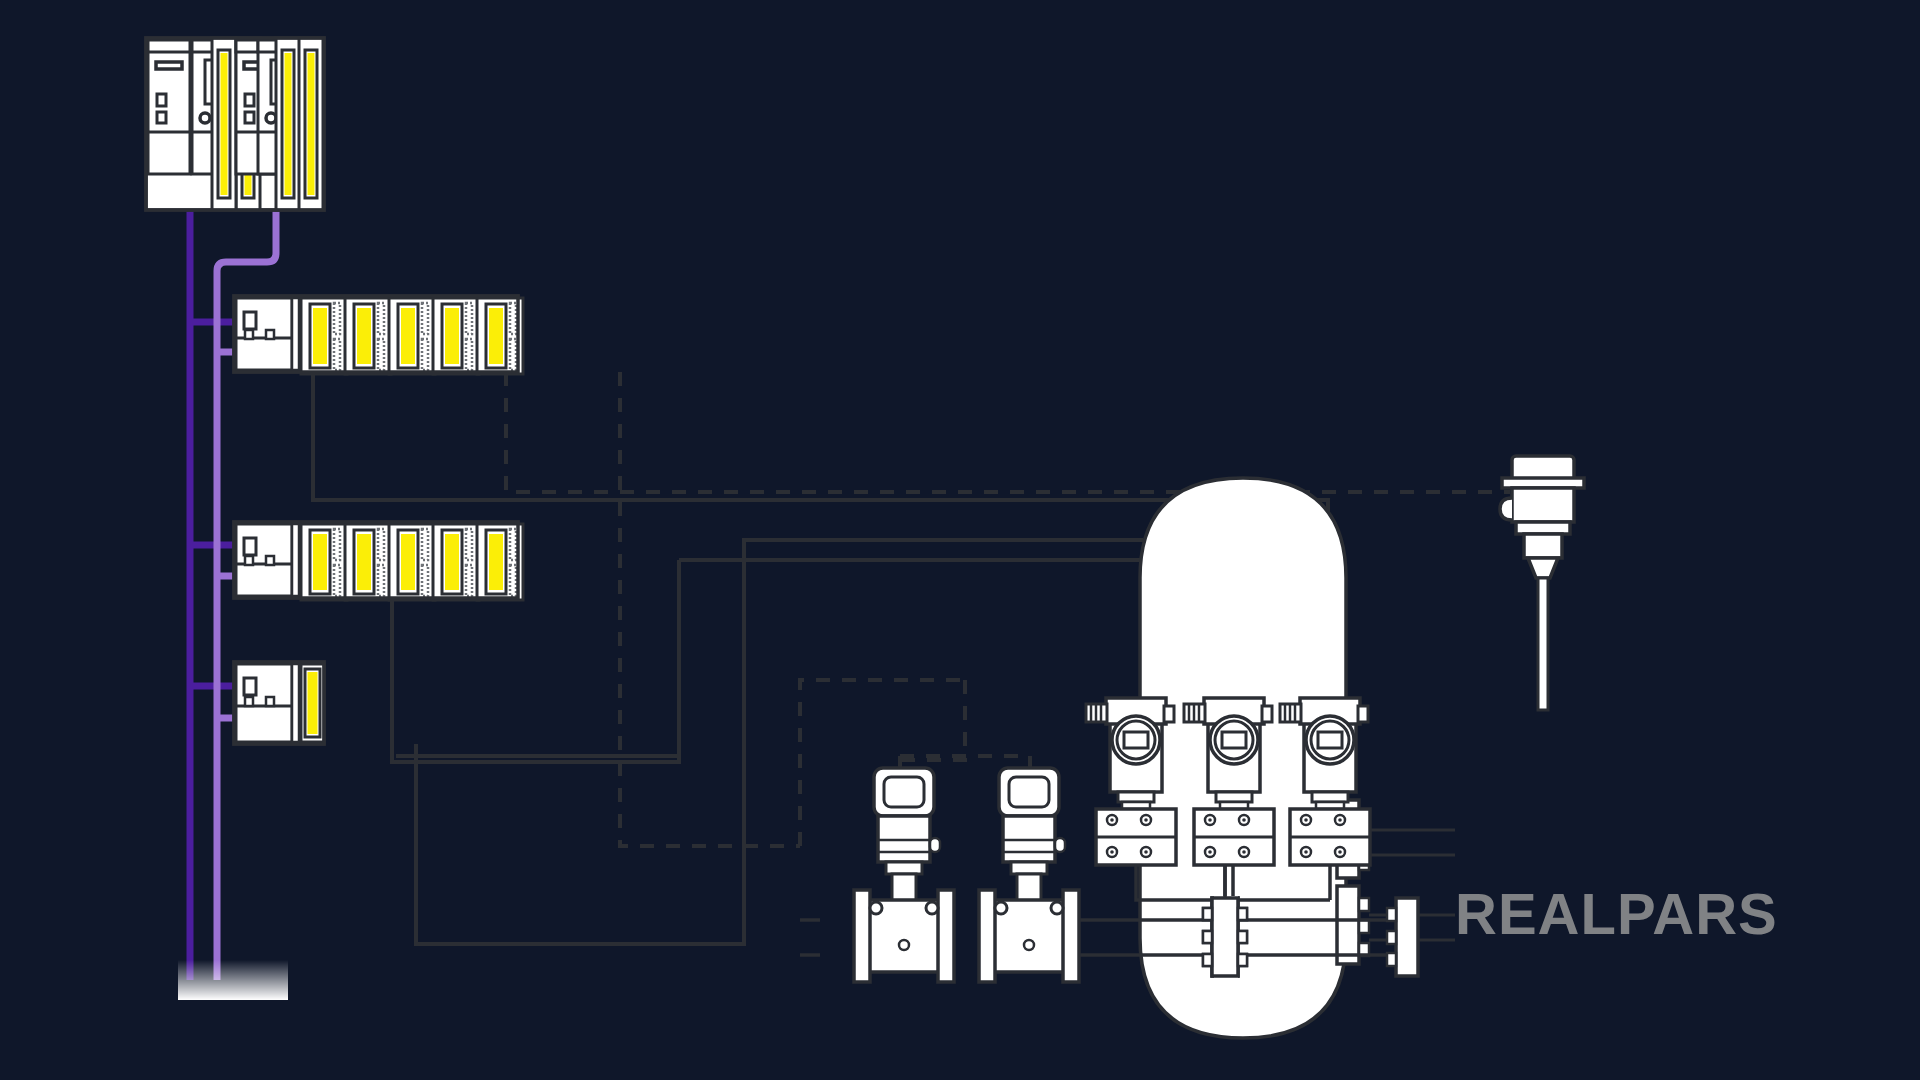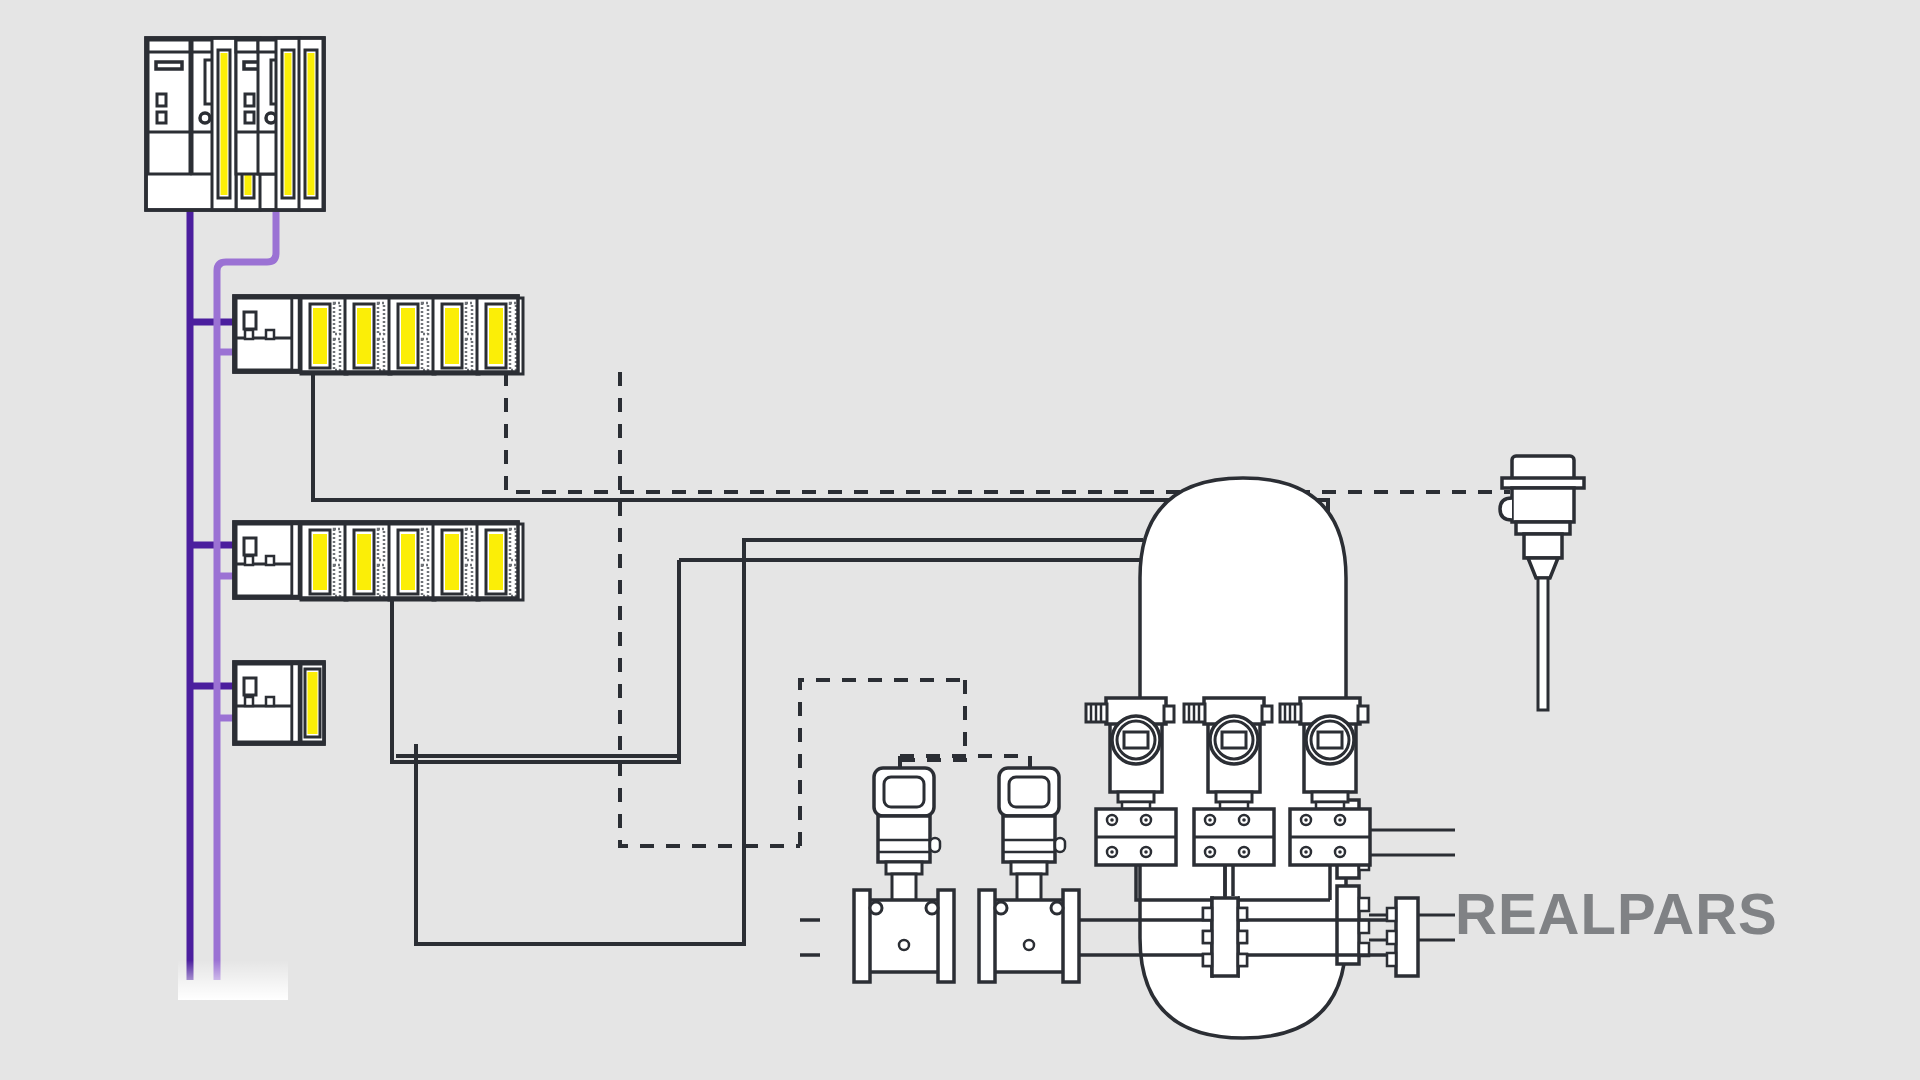--- a/index.html
+++ b/index.html
@@ -8,21 +8,21 @@
     background: #ffffff;
     width: 1920px;
     height: 1080px;
     overflow: hidden;
     font-family: "Liberation Sans", sans-serif;
   }
   #stage {
     position: relative;
     width: 1920px;
     height: 1080px;
-    background: #e5e5e5;
+    background: #0f172a;
   }
   #diagram {
     position: absolute;
     left: 0;
     top: 0;
     width: 1920px;
     height: 1080px;
   }
   #watermark {
     position: absolute;

